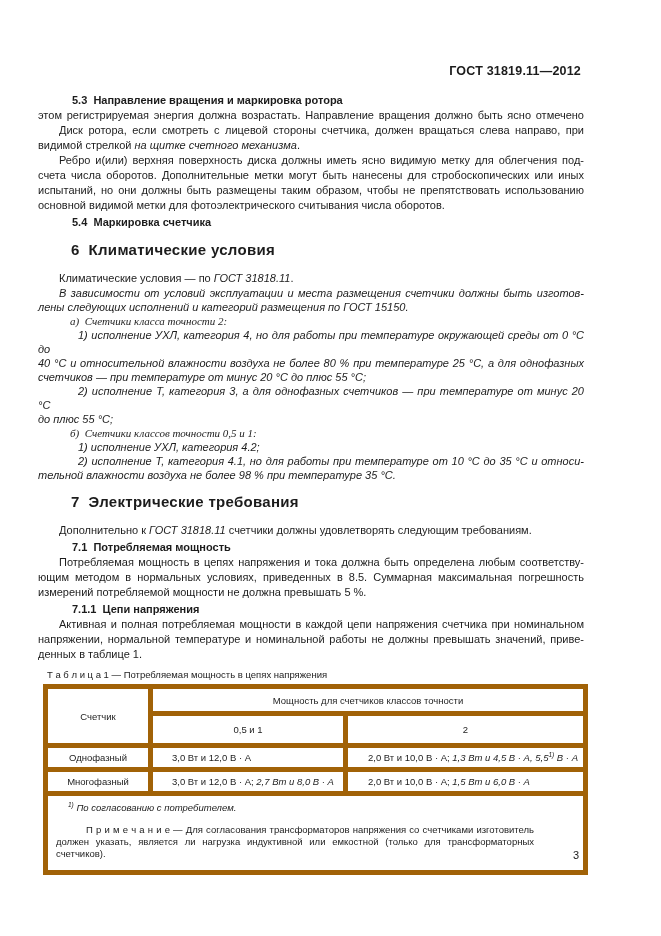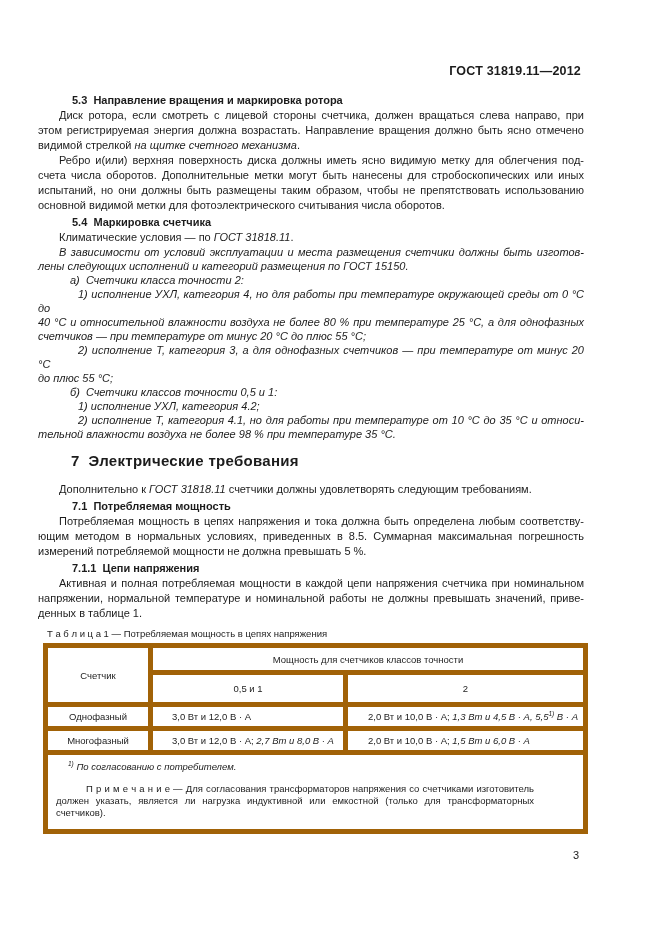--- a/index.html
+++ b/index.html
@@ -18,21 +18,21 @@
     font-weight:bold;
     font-size:12.5px;
     height:14px;
     letter-spacing:0.2px;
   }
   .doc-body { width:546px; }
   .line { font-size:11px; line-height:15px; }
   .line.tight { line-height:14px; }
   .line.just { text-align:justify; text-align-last:justify; }
   .ind1 { text-indent:21px; }
-  .ind2 { text-indent:32px; }
+  .ind2 { text-indent:32px;font-family:Liberation Serif, serif; }
   .ind3 { text-indent:40px; }
   .it { font-style:italic; }
   .h1 {
     font-size:15px; font-weight:bold; line-height:18px;
     margin:11px 0 12px 33px; letter-spacing:0.3px;
   }
   .h3 {
     font-size:11px; font-weight:bold; line-height:15px;
     margin-left:34px; margin-top:2px;
   }
@@ -87,28 +87,29 @@
 </style>
 </head>
 <body>
 
 <div class="page">
 
   <div class="running-header">ГОСТ 31819.11—2012</div>
 
   <div class="doc-body">
       <div class="h3 mtop">5.3&nbsp; Направление вращения и маркировка ротора</div>
+      <div class="line just"><span>этом регистрируемая энергия должна возрастать. Направление вращения должно быть ясно отмечено</span></div>
       <div class="line ind1 just"><span>Диск ротора, если смотреть с лицевой стороны счетчика, должен вращаться слева направо, при</span></div>
-      <div class="line just"><span>этом регистрируемая энергия должна возрастать. Направление вращения должно быть ясно отмечено</span></div>
       <div class="line"><span>видимой стрелкой </span><span class="it">на щитке счетного механизма</span><span>.</span></div>
       <div class="line ind1 just"><span>Ребро и(или) верхняя поверхность диска должны иметь ясно видимую метку для облегчения под-</span></div>
       <div class="line just"><span>счета числа оборотов. Дополнительные метки могут быть нанесены для стробоскопических или иных</span></div>
       <div class="line just"><span>испытаний, но они должны быть размещены таким образом, чтобы не препятствовать использованию</span></div>
       <div class="line"><span>основной видимой метки для фотоэлектрического считывания числа оборотов.</span></div>
       <div class="h3">5.4&nbsp; Маркировка счетчика</div>
+      <div class="h1">6&nbsp; Климатические условия</div>
       <div class="line ind1"><span>Климатические условия — по </span><span class="it">ГОСТ 31818.11</span><span>.</span></div>
       <div class="line ind1 just tight"><span class="it">В зависимости от условий эксплуатации и места размещения счетчики должны быть изготов-</span></div>
       <div class="line tight"><span class="it">лены следующих исполнений и категорий размещения по ГОСТ 15150.</span></div>
       <div class="line ind2 tight"><span class="it">а)&nbsp; Счетчики класса точности 2:</span></div>
       <div class="line ind3 just tight"><span class="it">1)&nbsp;исполнение УХЛ, категория 4, но для работы при температуре окружающей среды от 0 °С до</span></div>
       <div class="line just tight"><span class="it">40 °С и относительной влажности воздуха не более 80 % при температуре 25 °С, а для однофазных</span></div>
       <div class="line tight"><span class="it">счетчиков — при температуре от минус 20 °С до плюс 55 °С;</span></div>
       <div class="line ind3 just tight"><span class="it">2)&nbsp;исполнение Т, категория 3, а для однофазных счетчиков — при температуре от минус 20 °С</span></div>
       <div class="line tight"><span class="it">до плюс 55 °С;</span></div>
       <div class="line ind2 tight"><span class="it">б)&nbsp; Счетчики классов точности 0,5 и 1:</span></div>

